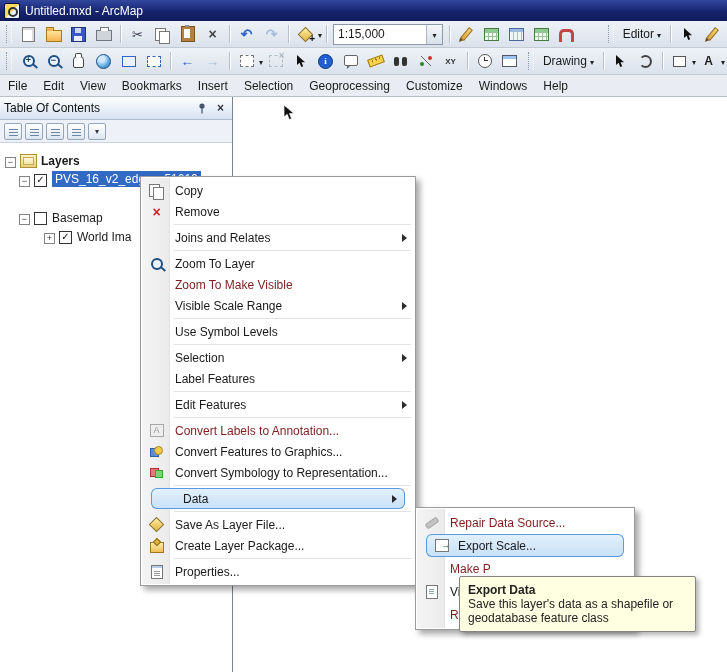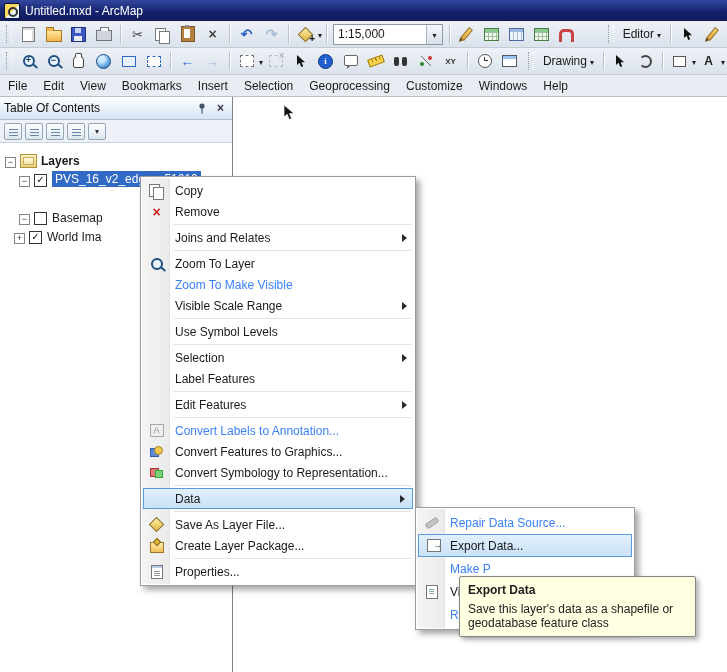--- a/index.html
+++ b/index.html
@@ -108,21 +108,21 @@
   .hbtn{width:15px;height:15px;display:inline-flex;align-items:center;justify-content:center;color:#445}
   .hbtn.close::after{content:"×";font-weight:700;font-size:12px;color:#334}
   .toc-tools{height:22px;flex:none;background:#eef2f8;border-bottom:1px solid #c8d2de;
     display:flex;align-items:center;gap:3px;padding:0 4px}
   .toc-ic{width:16px;height:15px;border:1px solid #94a6ba;border-radius:2px;
     background:linear-gradient(#fff,#dde6f0);display:inline-flex;align-items:center;justify-content:center}
   .toc-ic::after{content:"";width:9px;height:9px;background:repeating-linear-gradient(transparent 0 2px,#6a87a8 2px 3px)}
   .toc-ic.opt::after{content:"▾";width:auto;height:auto;background:none;font-size:8px;color:#334}
   #toc-tree{flex:1;background:#fff;padding-top:6px}
   .trow{height:19px;display:flex;align-items:flex-end;white-space:nowrap}
-  .ind1{padding-left:5px}.ind2{padding-left:19px}.ind3{padding-left:14px}
+  .ind1{padding-left:5px}.ind2{padding-left:19px}.ind3{padding-left:44px}
   .exp{width:9px;height:9px;border:1px solid #848484;background:#fff;flex:none;margin-right:4px;
     display:inline-flex;align-items:center;justify-content:center}
   .exp::after{content:"−";font-size:9px;line-height:1;margin-top:-1px;color:#333}
   .exp.plus::after{content:"+"}
   .cb{width:11px;height:11px;border:1px solid #333;background:#fff;flex:none;margin-right:5px;
     display:inline-flex;align-items:center;justify-content:center}
   .cb.checked::after{content:"✓";font-size:10px;line-height:1;margin-top:-1px;color:#111}
   .ic-frame{width:15px;height:12px;flex:none;margin-right:4px;position:relative;
     background:linear-gradient(#fdf3c9,#ecd27e);border:1px solid #b09034}
   .ic-frame::after{content:"";position:absolute;left:2px;top:2px;right:2px;bottom:2px;
@@ -135,24 +135,24 @@
   
   .menu{background:#fff;border:1px solid #9b9b9b;box-shadow:4px 4px 6px rgba(0,0,0,.35);
     padding:3px 0;position:absolute;box-sizing:border-box}
   .menu::before{content:"";position:absolute;left:1px;top:1px;bottom:1px;width:27px;
     background:linear-gradient(90deg,#f4f4f4,#ebebeb);border-right:1px solid #e2e2e2}
   #ctx{left:140px;top:176px;width:276px;z-index:50}
   #submenu{left:415px;top:507px;width:220px;z-index:55}
   .mi{position:relative;height:21px;display:flex;align-items:center;padding:0 18px 0 34px;white-space:nowrap}
   #submenu .mi{height:23px}
   .mi .mic{position:absolute;left:6px;width:19px;display:flex;justify-content:center;align-items:center}
-  .mi.dis{color:#3b82f6}
+  .mi.dis{color:#7f1d1d}
   .mi.sub::after{content:"";position:absolute;right:8px;top:50%;margin-top:-4px;
     border-left:5px solid #2b2b2b;border-top:4px solid transparent;border-bottom:4px solid transparent}
-  .mi.hl{background:linear-gradient(#e3f1fc,#c8e0f7);box-shadow:inset 0 0 0 1px #5a9ae0;border-radius:0;margin:0 2px;padding-left:32px}
+  .mi.hl{background:linear-gradient(#e3f1fc,#c8e0f7);box-shadow:inset 0 0 0 1px #5a9ae0;border-radius:6px;margin:0 10px;padding-left:32px}
   .msep{height:1px;background:#e2e2e2;margin:2px 4px 2px 33px}
   
   .ic-table{width:14px;height:11px;border:1px solid #666;background:
     linear-gradient(#d8d8d8 0 3px,transparent 3px),
     repeating-linear-gradient(90deg,transparent 0 4px,#999 4px 5px),
     repeating-linear-gradient(transparent 0 3px,#999 3px 4px),#fff}
   .ic-ann{width:12px;height:11px;border:1px solid #a8a8a8;background:#eee;display:flex;align-items:center;justify-content:center}
   .ic-ann::after{content:"A";font-size:9px;color:#9a9a9a;line-height:1}
   .ic-gfx{width:13px;height:11px;position:relative}
   .ic-gfx::before{content:"";position:absolute;left:0;top:2px;width:7px;height:7px;background:#5b8dd9;border:1px solid #2f5fa8}
@@ -168,21 +168,21 @@
   .ic-export{width:12px;height:11px;background:#fff;border:1px solid #777;position:relative}
   .ic-export::after{content:"→";position:absolute;right:-3px;top:0px;font-size:9px;font-weight:700;color:#2a6b2a}
   .ic-cad{width:12px;height:11px;background:#fff;border:1px solid #777;position:relative}
   .ic-cad::after{content:"";position:absolute;left:2px;top:2px;width:6px;height:5px;border:1px solid #3a6fc4;transform:skewX(-12deg)}
   .ic-pagei{width:10px;height:12px;background:#fff;border:1px solid #777;position:relative}
   .ic-pagei::after{content:"";position:absolute;left:2px;top:3px;width:5px;height:1px;background:#8aa;box-shadow:0 2px 0 #8aa,0 4px 0 #8aa}
   
   #tooltip{position:absolute;left:459px;top:576px;width:237px;box-sizing:border-box;z-index:60;
     background:#ffffe1;border:1px solid #848484;border-radius:2px;box-shadow:3px 3px 5px rgba(0,0,0,.3);
     padding:6px 8px;color:#222}
-  #tooltip .tt-title{font-weight:700;margin-bottom:5px}
+  #tooltip .tt-title{font-weight:700;}
   
   .combo{display:flex;align-items:center;height:19px;background:#fff;border:1px solid #8a98a8;width:108px;margin:0 2px;flex:none}
   .combo .val{flex:1;padding:0 4px}
   .combo .dd{width:15px;height:100%;background:linear-gradient(#f4f7fb,#d8e0ea);border-left:1px solid #aab6c4;
     display:flex;align-items:center;justify-content:center}
 </style>
 </head>
 <body>
 
 <div id="titlebar">
@@ -496,21 +496,21 @@
   <div class="mi dis">
     <span class="mic">
         <span class="ic-repair"></span>
       </span>
     <span>Repair Data Source...</span>
   </div>
   <div class="mi hl">
     <span class="mic">
         <span class="ic-export"></span>
       </span>
-    <span>Export Data...</span>
+    <span>Export Scale...</span>
   </div>
   <div class="mi dis">
     <span>Make P</span>
   </div>
   <div class="mi">
     <span class="mic">
         <span class="ic-pagei"></span>
       </span>
     <span>View Ite</span>
   </div>

